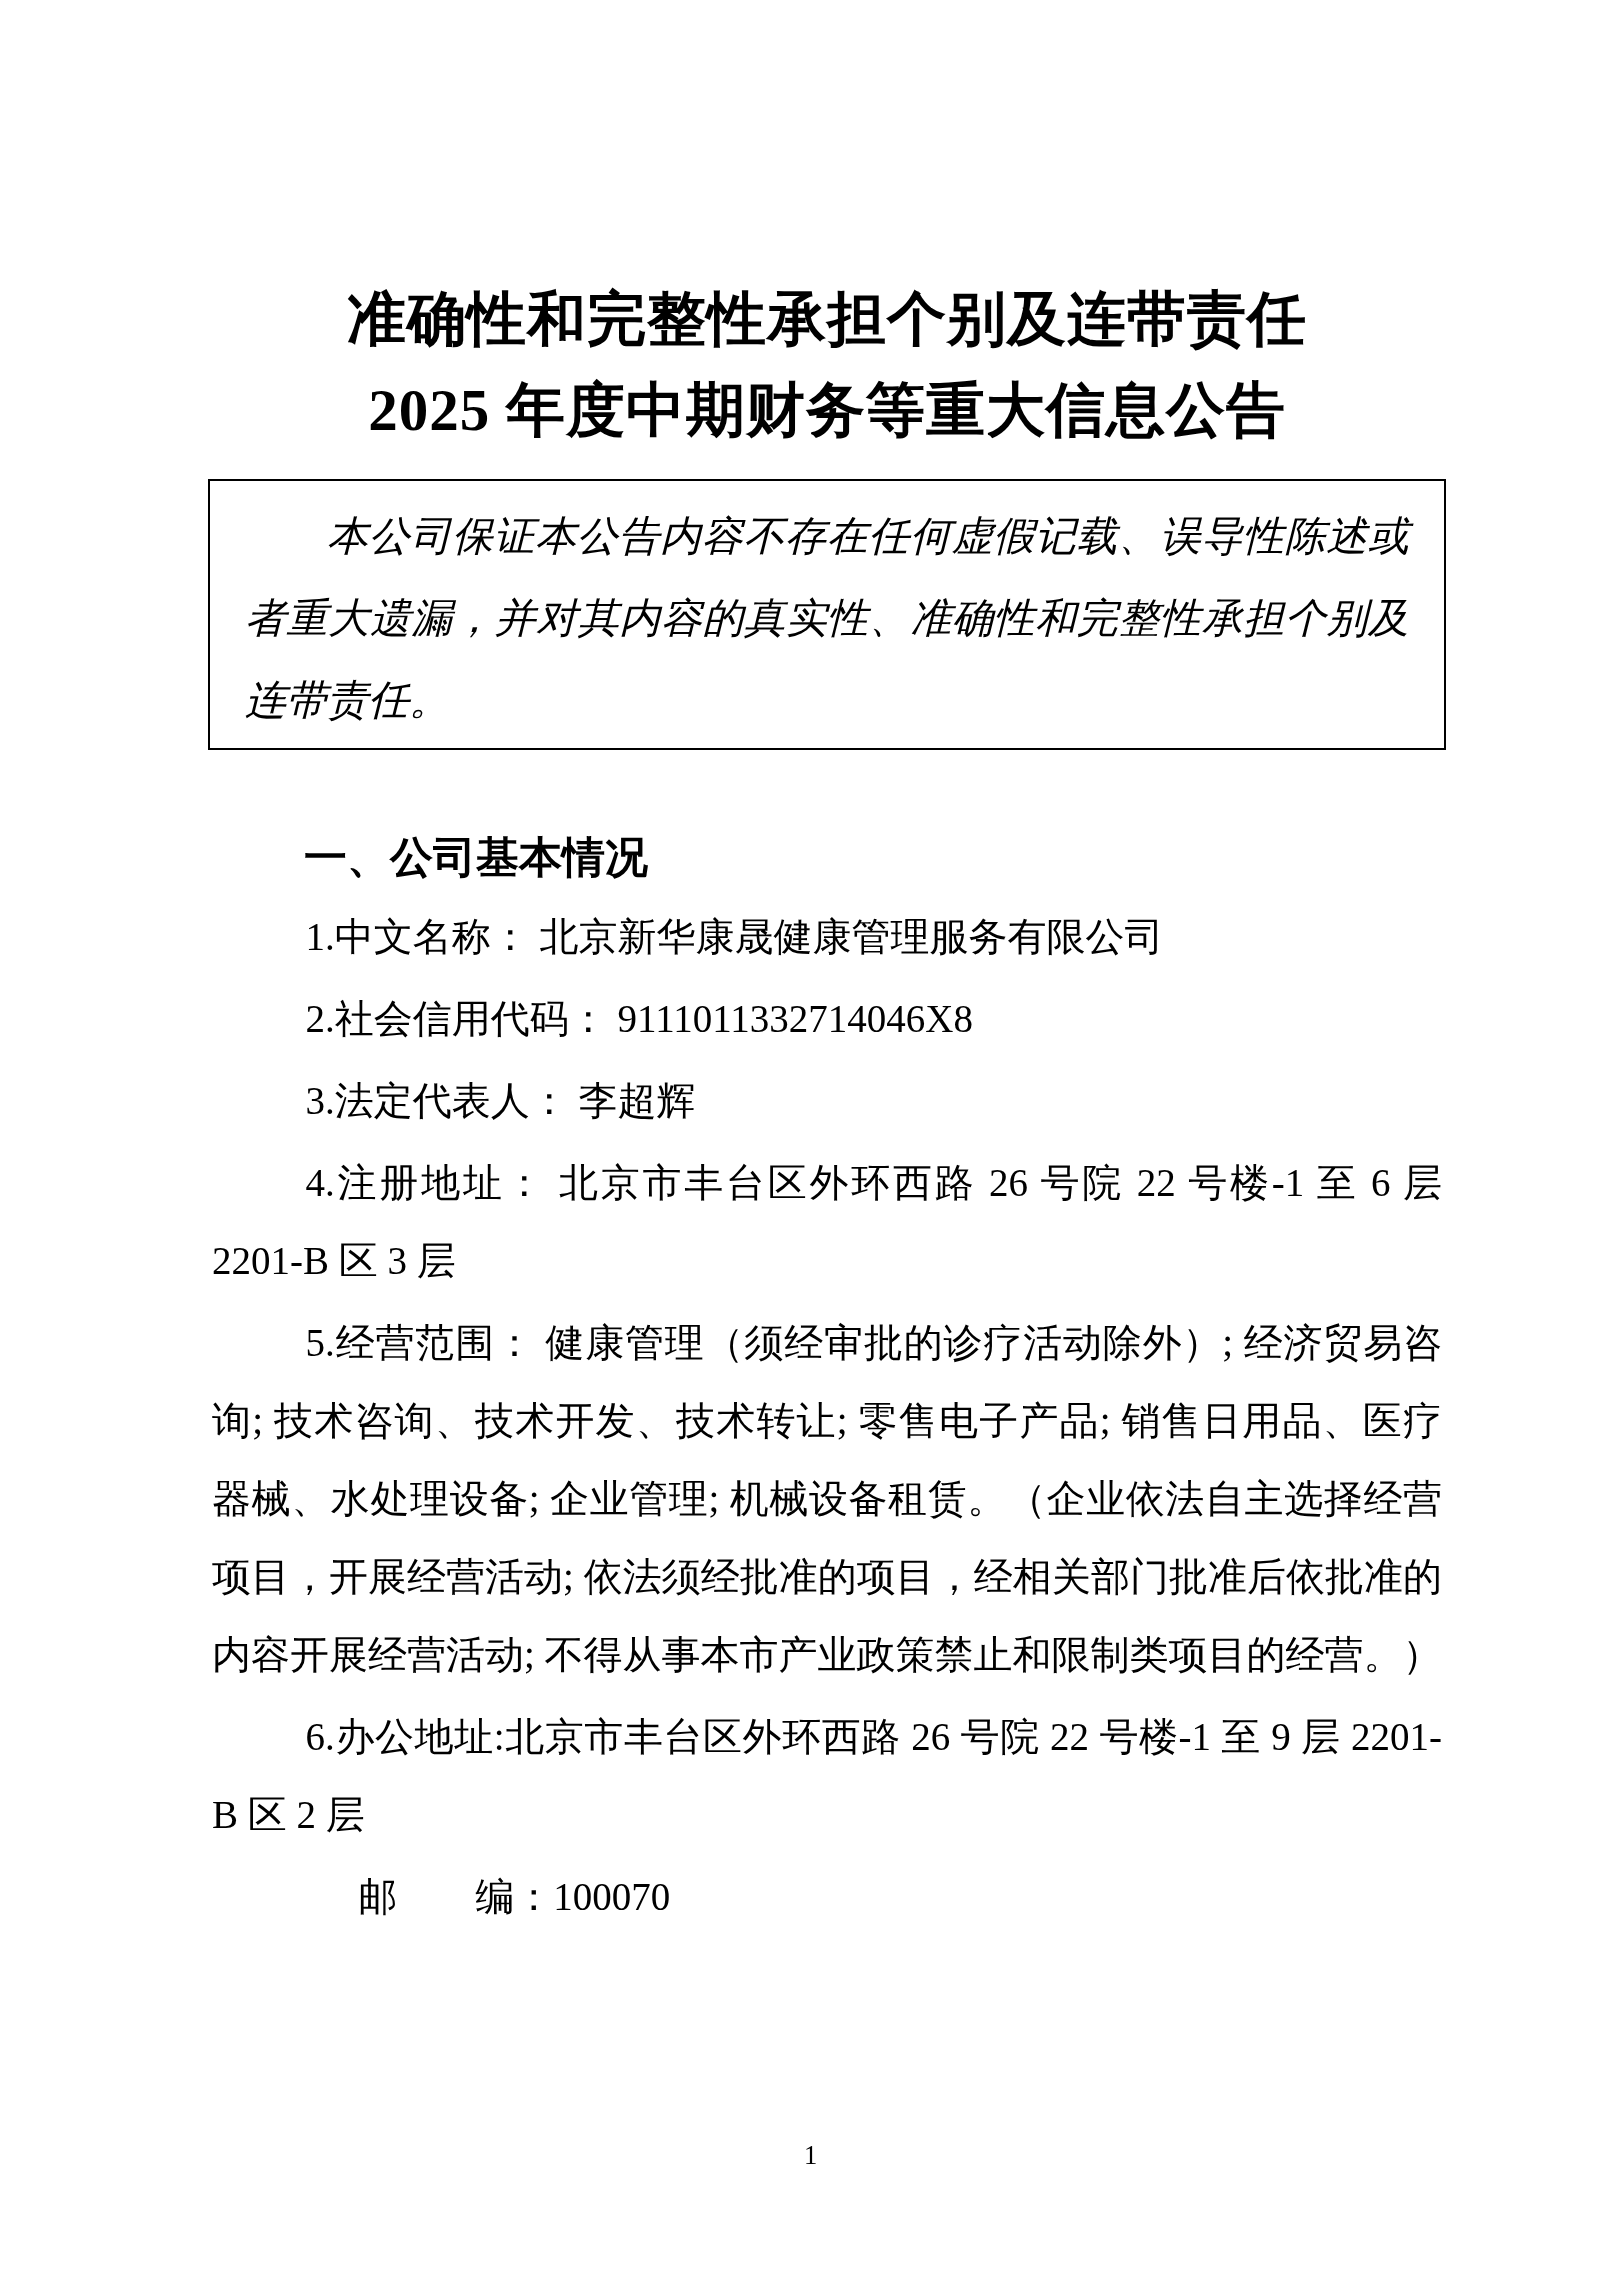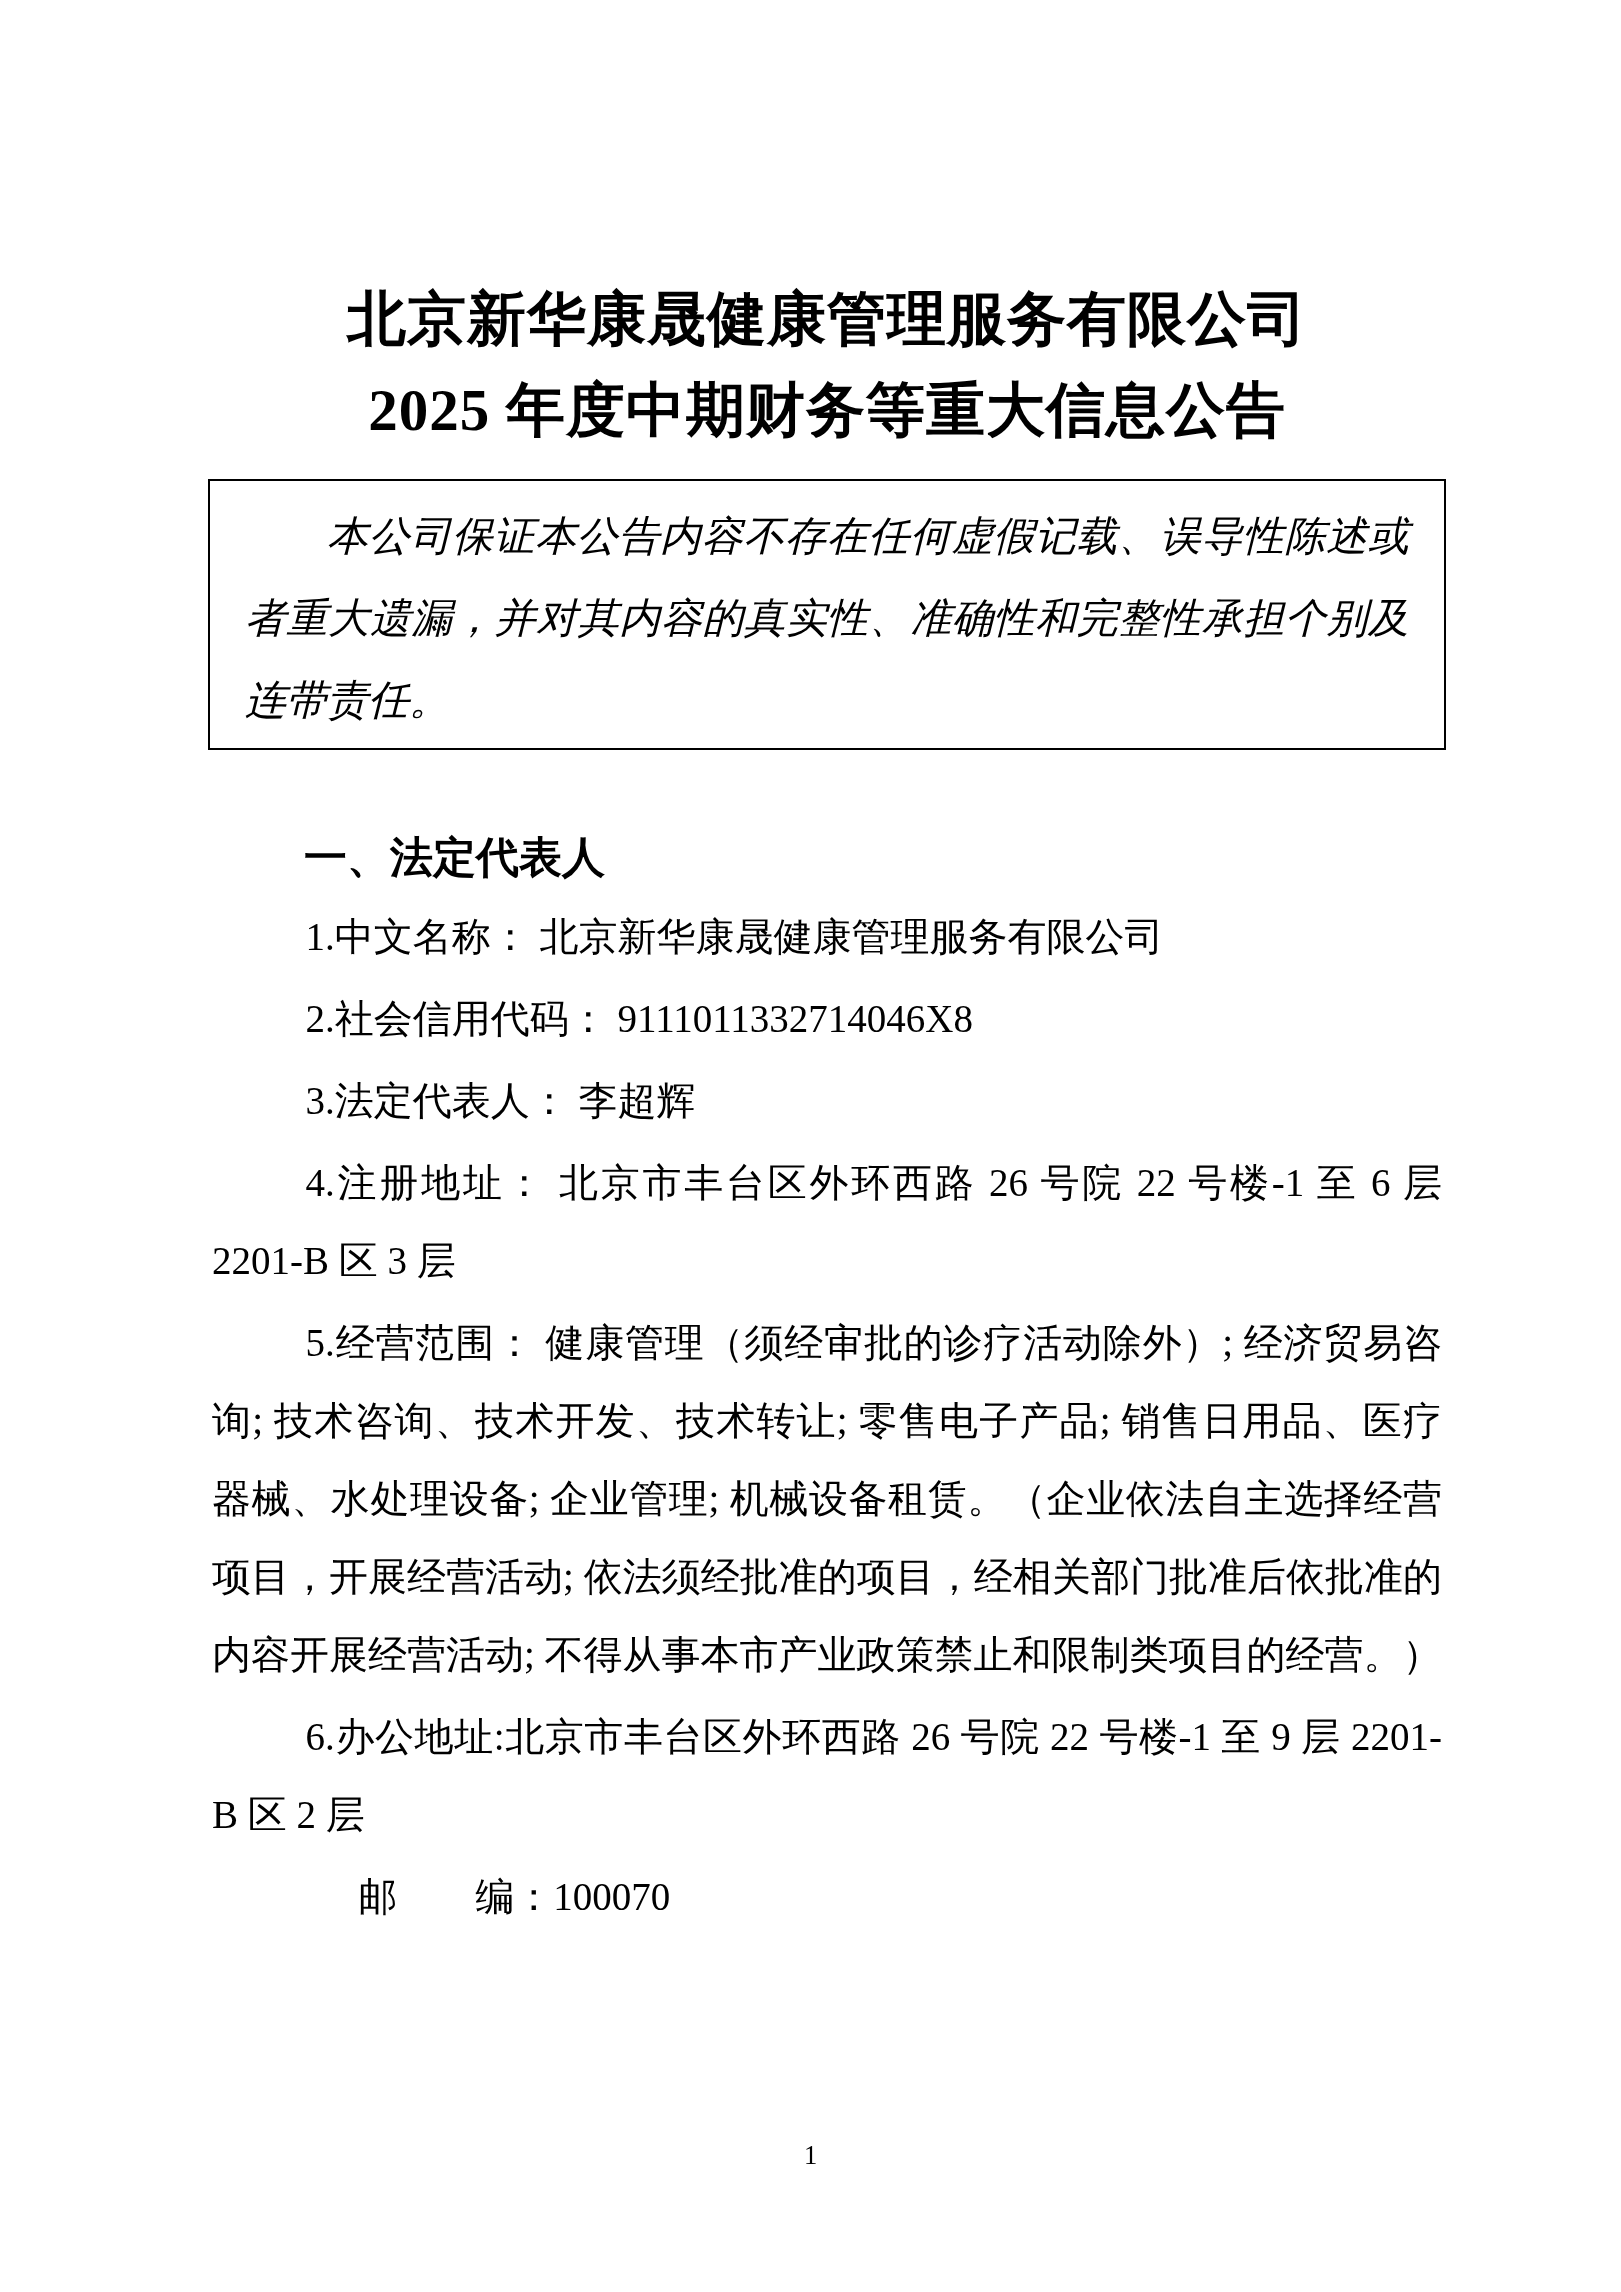--- a/index.html
+++ b/index.html
@@ -68,29 +68,29 @@
     font-size: 26.5px;
     font-family: "Liberation Serif", "DejaVu Serif", serif;
   }
 </style>
 </head>
 <body>
 
 <div class="page">
 
   <div class="doc-title">
-    <div>北京新华康晟健康管理服务有限公司</div>
+    <div>准确性和完整性承担个别及连带责任</div>
     <div>2025 年度中期财务等重大信息公告</div>
   </div>
 
   <div class="disclaimer-box">
     <p>本公司保证本公告内容不存在任何虚假记载、误导性陈述或者重大遗漏，并对其内容的真实性、准确性和完整性承担个别及连带责任。</p>
   </div>
 
-  <h2 class="section-heading">一、法定代表人</h2>
+  <h2 class="section-heading">一、公司基本情况</h2>
 
   <div class="section-body">
     <p class="body-item">1.中文名称： 北京新华康晟健康管理服务有限公司</p>
     <p class="body-item">2.社会信用代码： 9111011332714046X8</p>
     <p class="body-item">3.法定代表人： 李超辉</p>
     <p class="body-item">4.注册地址： 北京市丰台区外环西路 26 号院 22 号楼-1 至 6 层 2201-B 区 3 层</p>
     <p class="body-item">5.经营范围： 健康管理（须经审批的诊疗活动除外）; 经济贸易咨询; 技术咨询、技术开发、技术转让; 零售电子产品; 销售日用品、医疗器械、水处理设备; 企业管理; 机械设备租赁。（企业依法自主选择经营项目，开展经营活动; 依法须经批准的项目，经相关部门批准后依批准的内容开展经营活动; 不得从事本市产业政策禁止和限制类项目的经营。）</p>
     <p class="body-item">6.办公地址:北京市丰台区外环西路 26 号院 22 号楼-1 至 9 层 2201-B 区 2 层</p>
     <p class="body-item postal-line">邮　　编：100070</p>
   </div>

